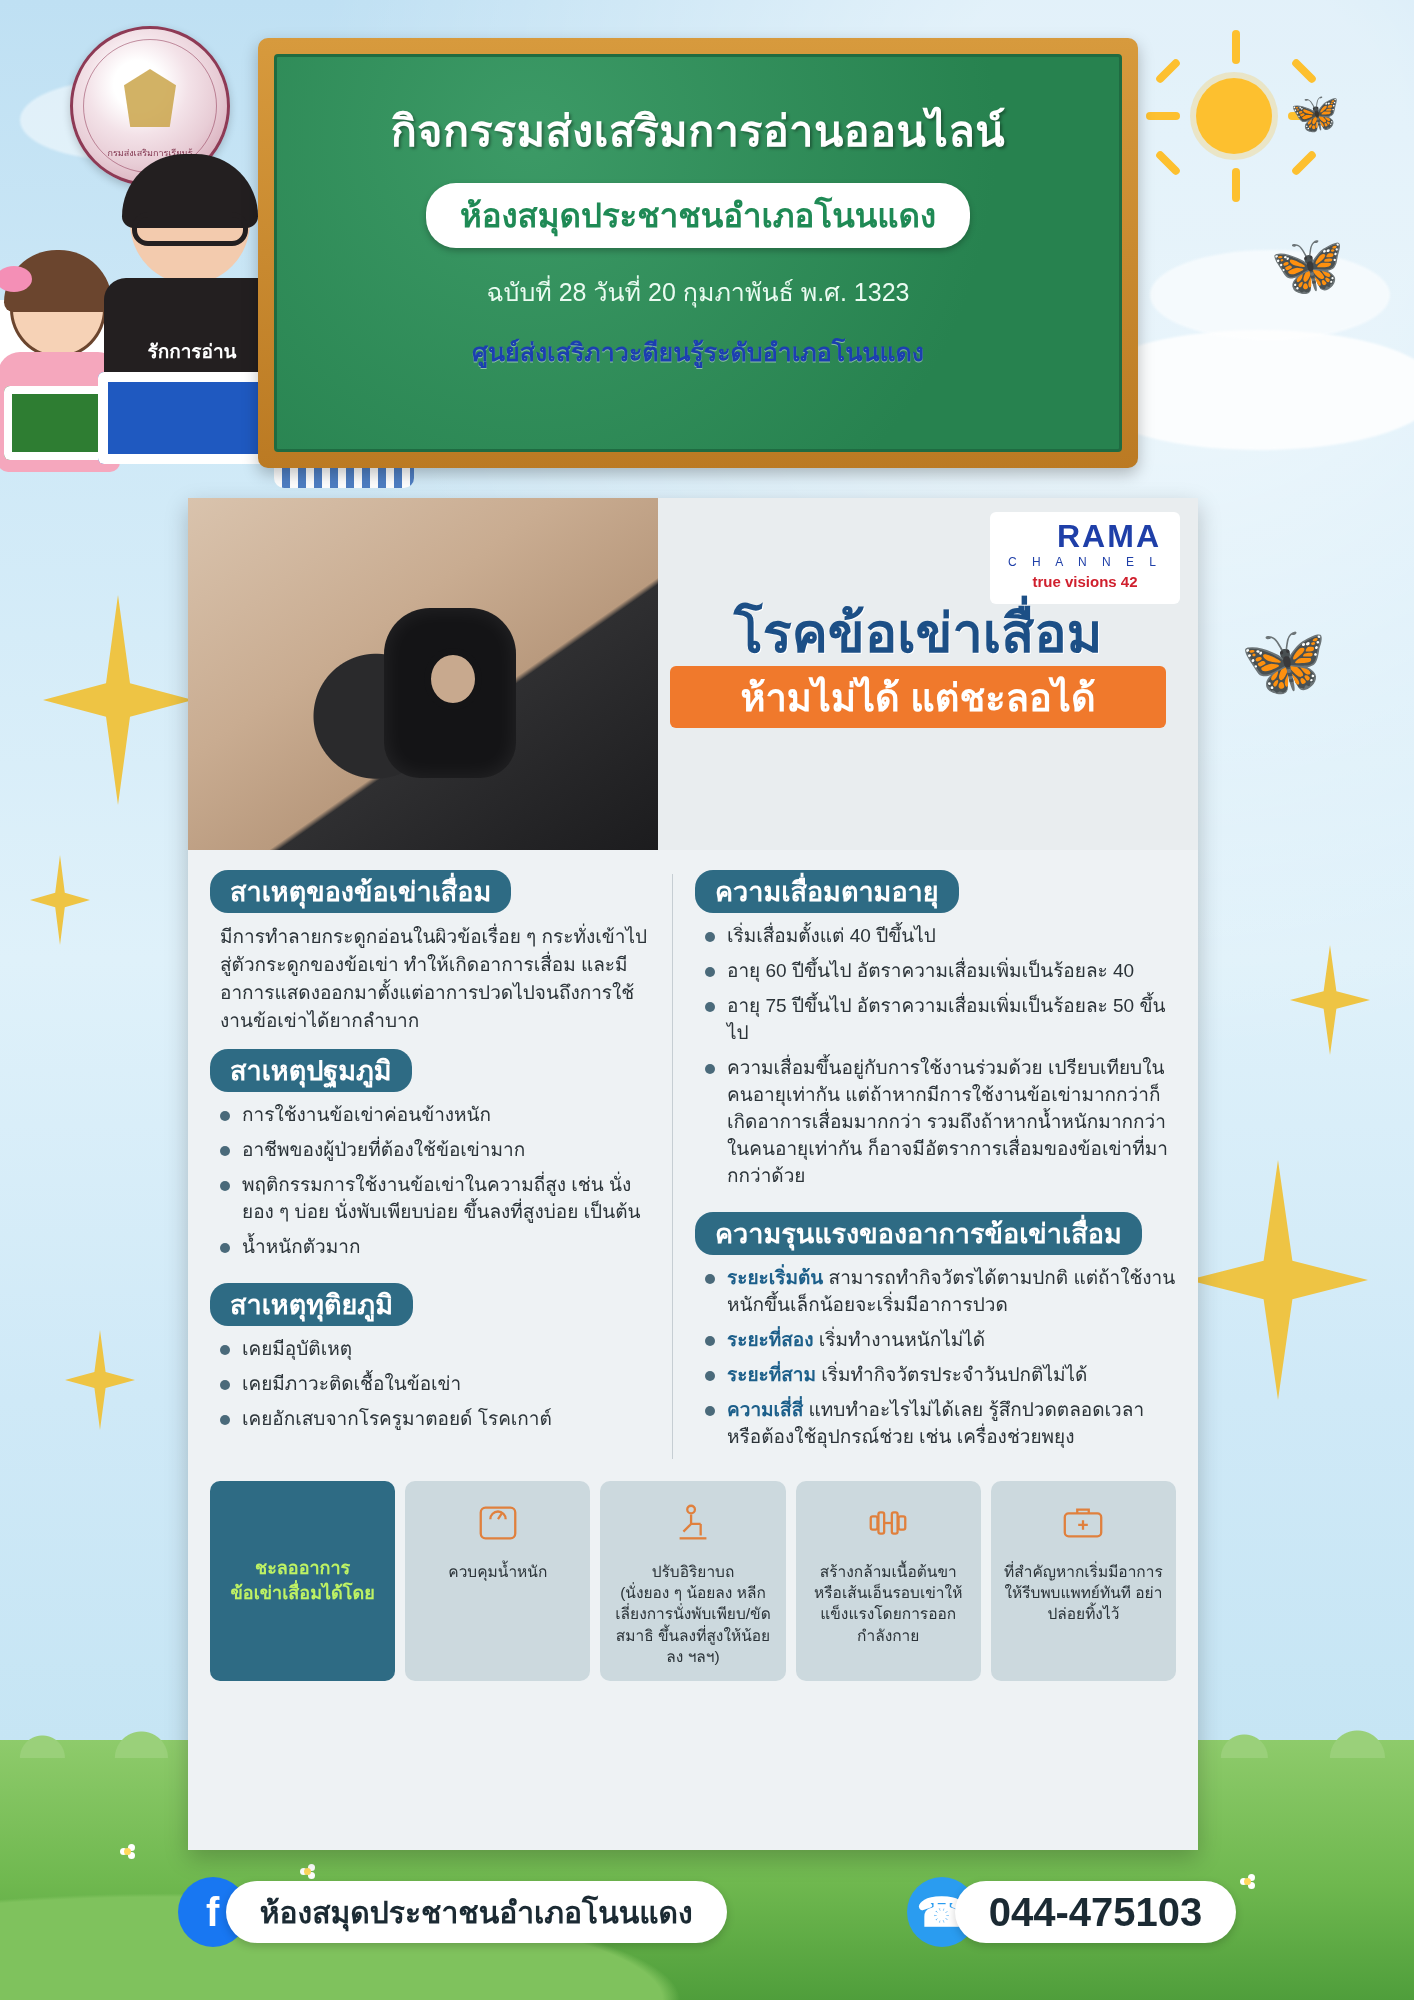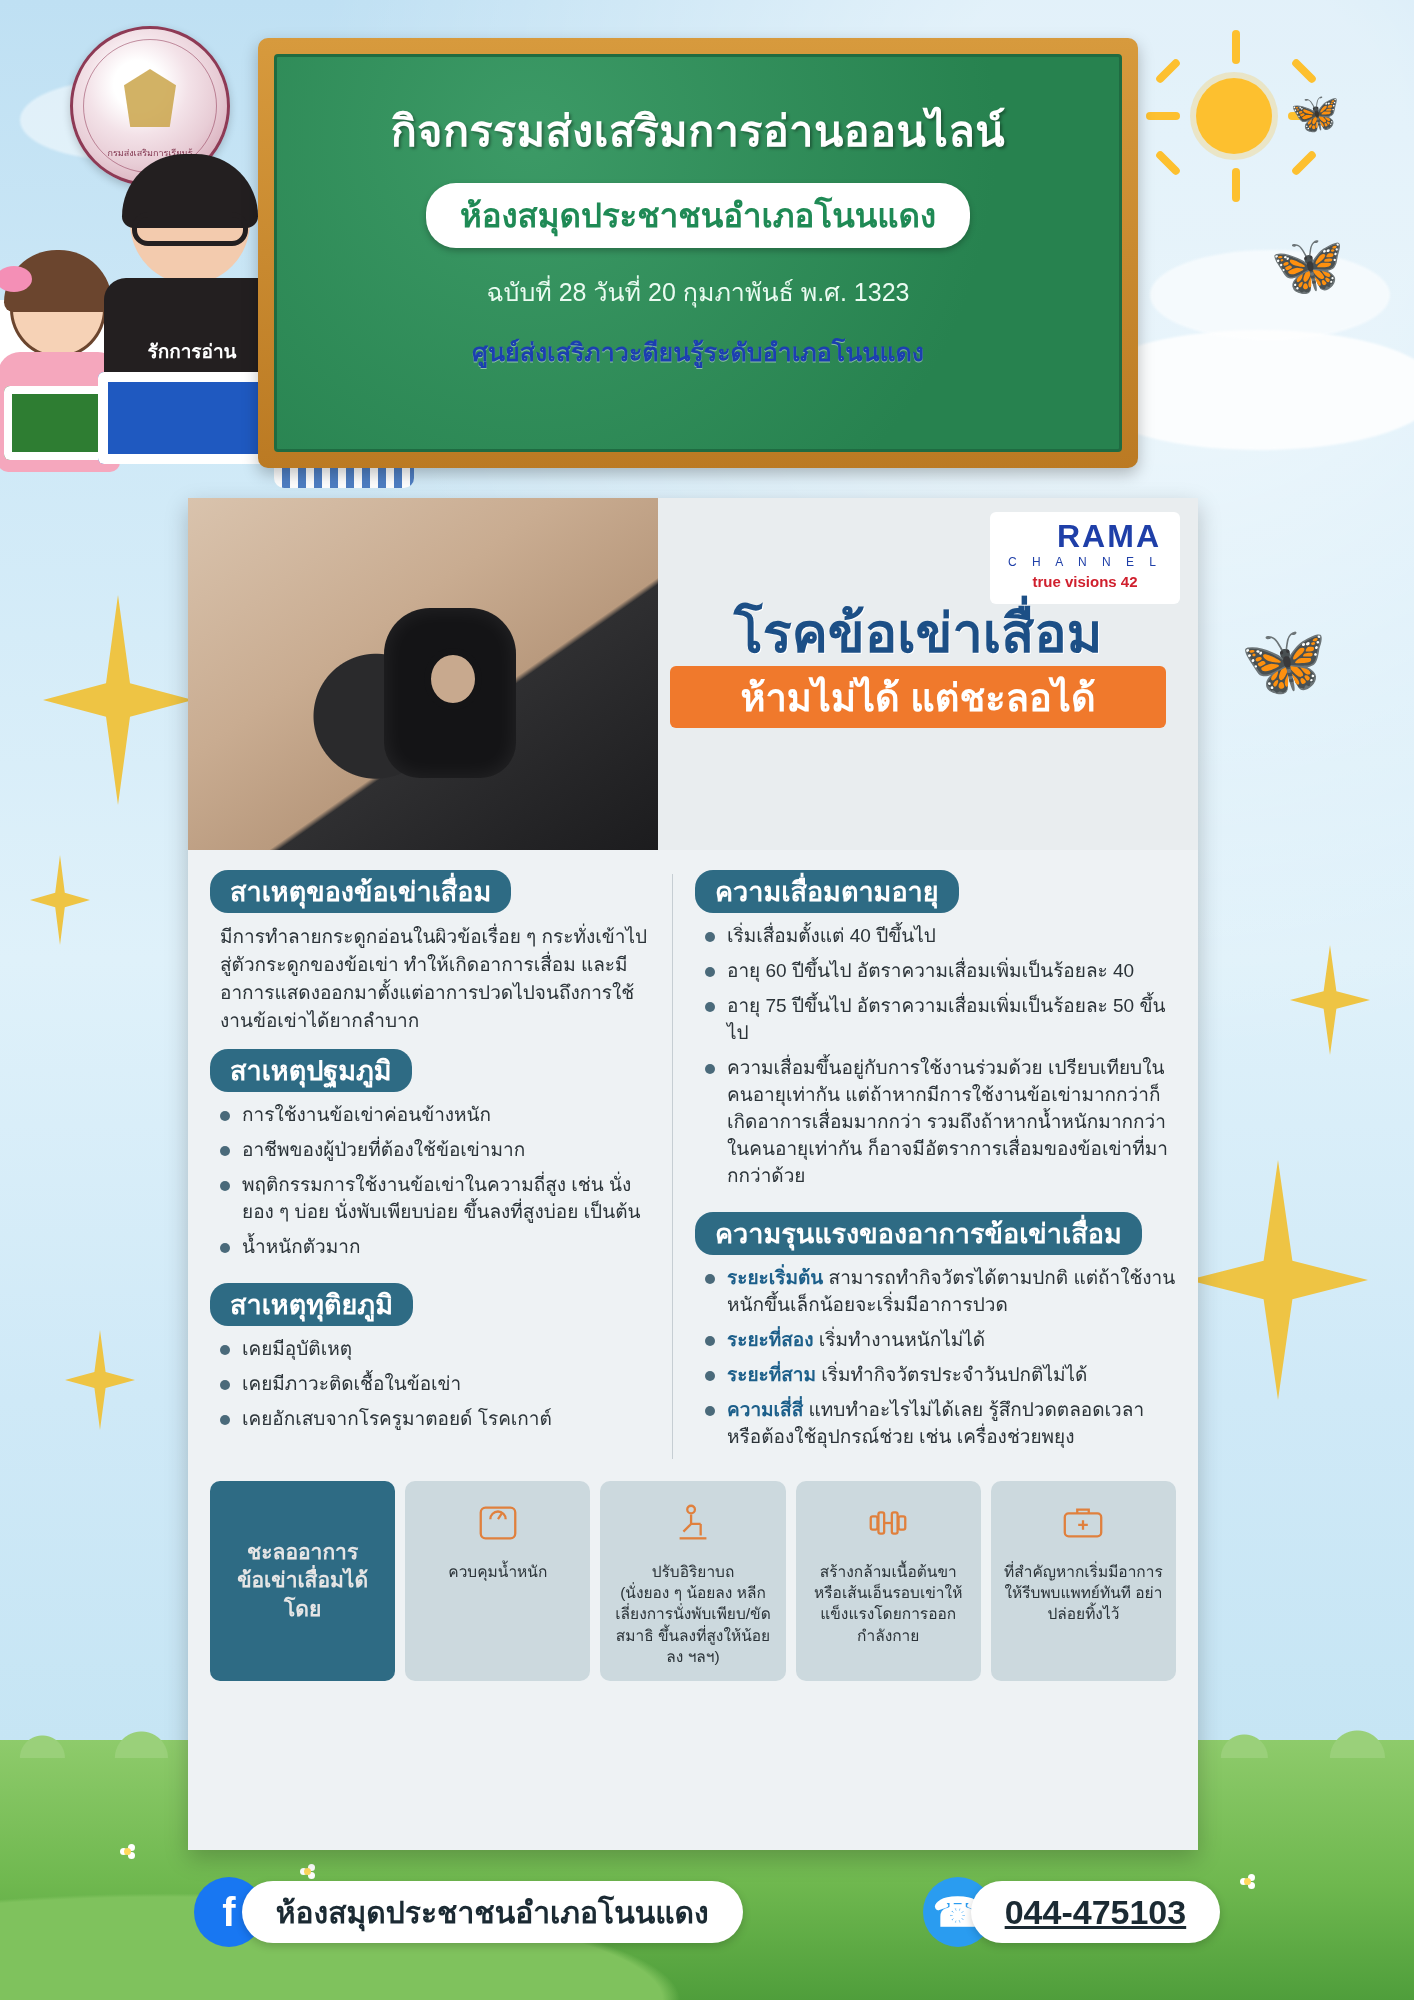--- a/index.html
+++ b/index.html
@@ -199,21 +199,21 @@
   .stage { color:#1c5f8a; font-weight:bold; }
 
   
   #cards { display:flex; gap:10px; padding:16px 22px 22px 22px; }
   .card {
     flex:1; background:#ccd9de; border-radius:10px; min-height:196px;
     display:flex; flex-direction:column; align-items:center; justify-content:flex-start;
     padding:14px 10px; text-align:center; color:#2b3338; font-size:15.5px; line-height:1.38;
   }
   .card.lead {
-    background:#2e6b84; color:#e5e5e5; font-size:21px; font-weight:bold;
+    background:#2e6b84; color:#bef264; font-size:18px; font-weight:bold;
     justify-content:center;
   }
   .icobox{
     width:60px;height:56px;margin-bottom:10px;
     display:flex;align-items:center;justify-content:center;
   }
 
   
   #footer { position:absolute; left:0; right:0; bottom:46px; height:84px;
     display:flex; align-items:center; justify-content:center; gap:180px; }
@@ -222,21 +222,21 @@
     width:70px;height:70px;border-radius:50%; display:flex; align-items:center; justify-content:center;
     color:#fff; font-weight:bold; font-size:40px;
   }
   .fb { background:#1877f2; }
   .tel { background:#2a9cf0; }
   .pill-white {
     background:#ffffff; border-radius:40px; height:62px; display:flex; align-items:center;
     padding:0 34px; margin-left:-22px; font-size:30px; color:#1b2a33; font-weight:bold;
     box-shadow:0 3px 8px rgba(0,0,0,.18);
   }
-  .pill-white.tel-pill { font-size:34px;text-decoration:underline; }
+  .pill-white.tel-pill { font-size:40px; }
 </style>
 </head>
 <body>
 
 <div id="bg"></div>
 
 <div class="cloud" style="left:-40px;top:300px;width:300px;height:110px;"></div>
 <div class="cloud" style="left:1080px;top:330px;width:360px;height:120px;"></div>
 <div class="cloud" style="left:1150px;top:250px;width:240px;height:90px;opacity:.6;"></div>
 <div class="cloud" style="left:20px;top:80px;width:200px;height:80px;opacity:.5;"></div>

